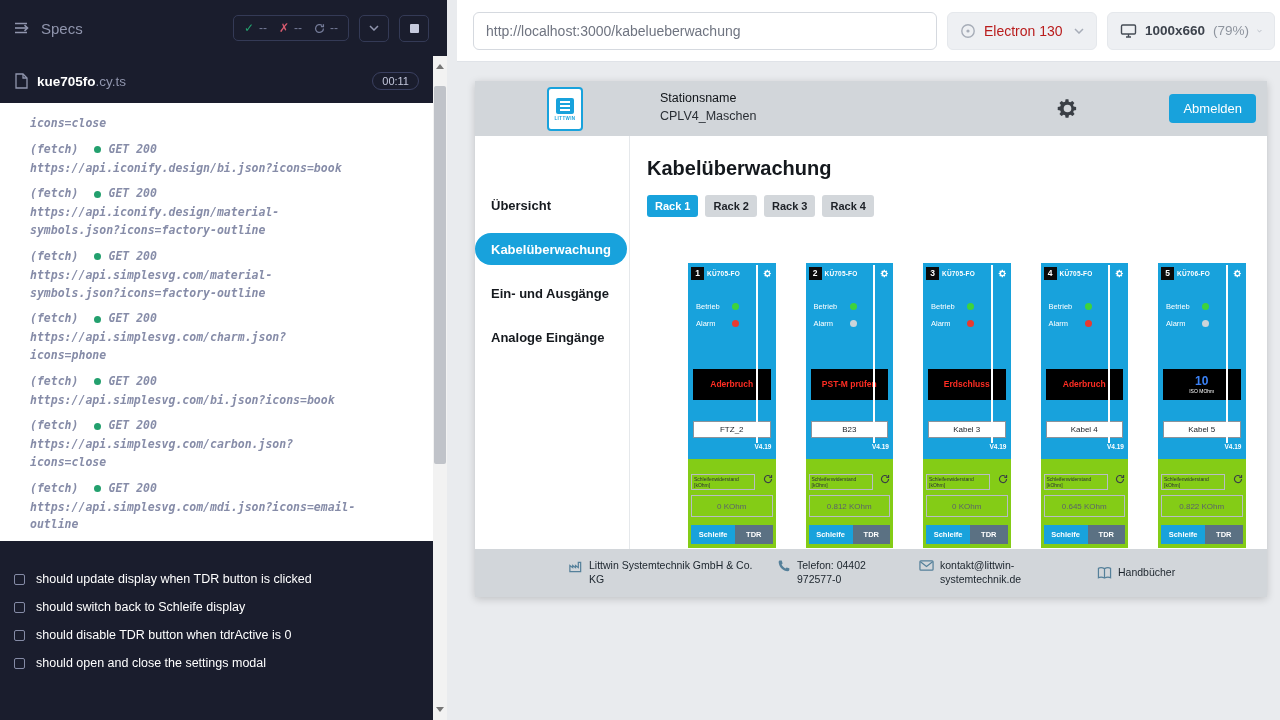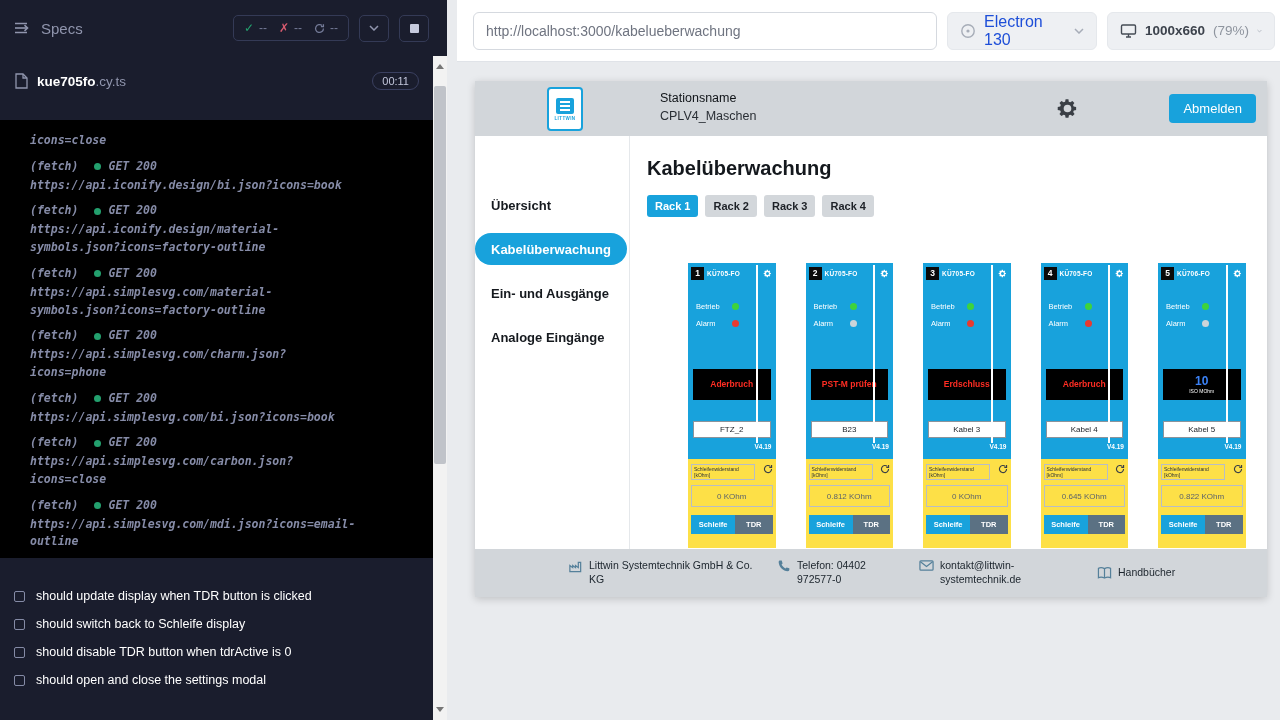--- a/index.html
+++ b/index.html
@@ -15,21 +15,21 @@
   .cy-stats{margin-left:auto;display:flex;align-items:center;gap:12px;border:1px solid #343a56;border-radius:5px;padding:5px 10px;color:#747b98;font-size:12px}
   .stat{display:flex;align-items:center;gap:5px}
   .glyph-check{color:#23a06e;font-size:12px;font-style:normal}
   .glyph-cross{color:#d85b6f;font-size:12px;font-style:normal}
   .iconbtn{width:30px;height:27px;border:1px solid #343a56;border-radius:5px;display:flex;align-items:center;justify-content:center;flex:none}
   .stopsq{width:9px;height:9px;background:#c6cadd;border-radius:1px}
   .cy-spec-row{display:flex;align-items:center;gap:9px;padding:16px 14px 10px 14px;flex:none}
   .spec-name{color:#fff;font-size:13.5px;font-weight:bold}
   .spec-ext{color:#9095ad;font-weight:normal}
   .spec-timer{margin-left:auto;border:1px solid #3a4060;border-radius:11px;padding:2px 9px;color:#c3c7db;font-size:11px}
-  .cy-log{background:#000000;margin-top:20px;padding:12px 20px 10px 30px;height:438px;overflow:hidden;font-family:"DejaVu Sans Mono",monospace;font-style:italic;font-weight:bold;font-size:11.5px;color:#868ca8;line-height:1.55;flex:none}
+  .cy-log{background:#ffffff;margin-top:3px;padding:12px 20px 10px 30px;height:438px;overflow:hidden;font-family:"DejaVu Sans Mono",monospace;font-style:italic;font-weight:bold;font-size:11.5px;color:#868ca8;line-height:1.55;flex:none}
   .log-entry{margin-bottom:8px}
   .log-head{display:flex;align-items:center;gap:16px;margin-bottom:1px}
   .dot{width:7px;height:7px;border-radius:50%;background:#23a06e;display:inline-block;margin-right:7px;flex:none}
   .log-status{display:flex;align-items:center}
   .log-url{width:330px;overflow-wrap:break-word}
   .cy-tests{padding:24px 0 0 14px}
   .test-item{display:flex;align-items:center;gap:11px;height:28px;color:#fff;font-size:12.5px}
   .test-box{width:11px;height:11px;border:1.5px solid #858ba6;border-radius:2px;flex:none}
   .cy-scroll{position:absolute;right:0;top:56px;width:14px;height:664px;background:#f2f2f2}
   .scroll-btn{position:absolute;left:0;width:14px;height:17px;display:flex;align-items:center;justify-content:center}
@@ -38,21 +38,21 @@
   .tri-up{width:0;height:0;border-left:4px solid transparent;border-right:4px solid transparent;border-bottom:5px solid #767676}
   .tri-down{width:0;height:0;border-left:4px solid transparent;border-right:4px solid transparent;border-top:5px solid #767676}
   .scroll-thumb{position:absolute;left:1px;top:30px;width:12px;height:378px;background:#c0c3c9;border-radius:2px}
 
   
   .runner{position:absolute;left:457px;top:0;width:833px;height:619px;background:#e9ebee}
   .r-toolbar{height:62px;background:#fff;border-bottom:1px solid #e0e3e8;display:flex;align-items:center;padding:0 15px 0 16px;gap:10px}
   .url-box{flex:1;height:38px;border:1px solid #d5d9df;border-radius:6px;padding:0 12px;display:flex;align-items:center;background:#fff}
   .url-box input{border:none;outline:none;width:100%;font-family:"Liberation Sans",sans-serif;font-size:14px;color:#6f7480;background:transparent}
   .sel{height:38px;background:#eef0f3;border:1px solid #e5e8ec;border-radius:6px;display:flex;align-items:center;gap:8px;padding:0 12px;flex:none}
-  .browser-sel{width:150px;color:#1d4ed8;font-size:16px}
+  .browser-sel{width:150px;color:#b91c1c;font-size:14px}
   .browser-sel .lbl{flex:1}
   .viewport-sel{width:168px;font-size:13.5px;color:#3c424c}
   .vp-size{font-weight:bold}
   .vp-zoom{color:#8e949e;flex:1}
 
   
   .aut{position:absolute;left:18px;top:81px;width:792px;height:516px;background:#fff;box-shadow:0 2px 8px rgba(0,0,0,.18)}
   .a-header{height:55px;background:#d2d6da;position:relative}
   .logo{position:absolute;left:72px;top:6px;width:36px;height:44px;background:#fff;border:2px solid #18a2dc;border-radius:4px;display:flex;flex-direction:column;align-items:center;justify-content:center;gap:2px}
   .logo-glyph{width:18px;height:16px;background:#18a2dc;border-radius:2px;position:relative}
@@ -86,21 +86,21 @@
   .led{width:7px;height:7px;border-radius:50%;flex:none}
   .led-green{background:#3ed33c}
   .led-red{background:#e83a30}
   .led-off{background:#ccd4d9}
   .c-status{position:absolute;left:5px;right:5px;top:106px;height:31px;background:#000;display:flex;flex-direction:column;align-items:center;justify-content:center;text-align:center}
   .status-alarm .c-status-main{color:#ff2d23;font-size:8.5px;font-weight:bold}
   .status-iso .c-status-main{color:#3b82f6;font-size:12px;font-weight:bold;line-height:1}
   .c-status-sub{color:#fff;font-size:5px;margin-top:1px}
   .c-cable{position:absolute;left:5px;right:5px;top:158px;height:17px;background:#fff;border:1px solid #8b939b;display:flex;align-items:center;justify-content:center;font-size:8px;color:#20252b}
   .c-version{position:absolute;right:4px;top:180px;color:#fff;font-size:6.5px;font-weight:bold}
-  .card-bottom{height:89px;background:#fde047;padding:5px 3px 0}
+  .card-bottom{height:89px;background:#84cc16;padding:15px 3px 0}
   .c-res-row{display:flex;justify-content:space-between;align-items:flex-start}
   .c-res-label{border:1px solid #b8bdc4;padding:1px 2px;font-size:5px;color:#2a2f35;max-width:64px}
   .c-res-value{margin-top:5px;height:22px;border:1px solid #b8bdc4;display:flex;align-items:center;justify-content:center;font-size:8px;color:#5c636b}
   .c-btns{display:flex;margin-top:8px;height:19px}
   .c-btn{display:flex;align-items:center;justify-content:center;color:#fff;font-size:7.5px;font-weight:bold;cursor:pointer}
   .btn-schleife{background:#18a2dc;flex:1.18}
   .btn-tdr{background:#5b7183;flex:1}
   .a-footer{position:absolute;left:0;right:0;bottom:0;height:48px;background:#d2d6da;display:flex;align-items:center;padding-left:93px}
   .f-item{display:flex;gap:6px;align-items:flex-start}
   .f-text{font-size:10.5px;color:#1b242c;line-height:1.3}

